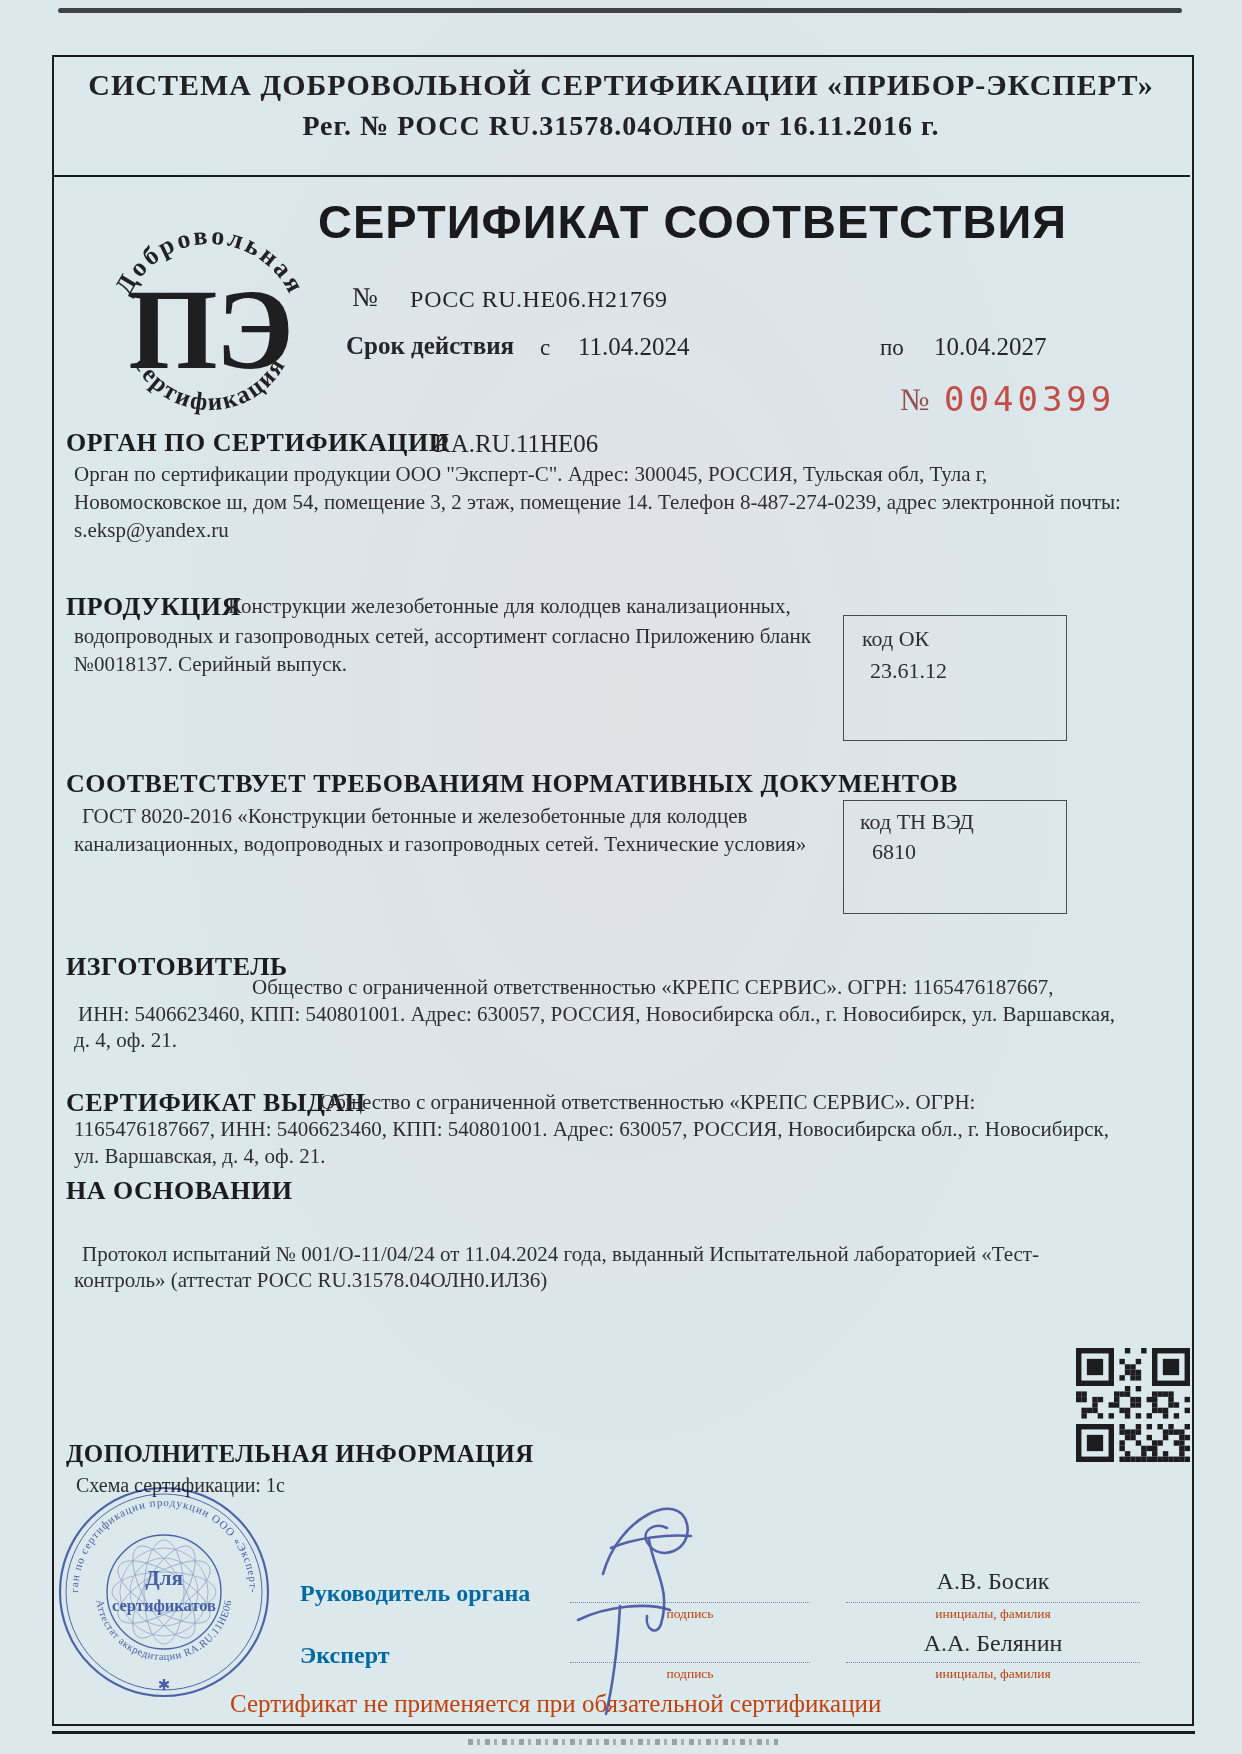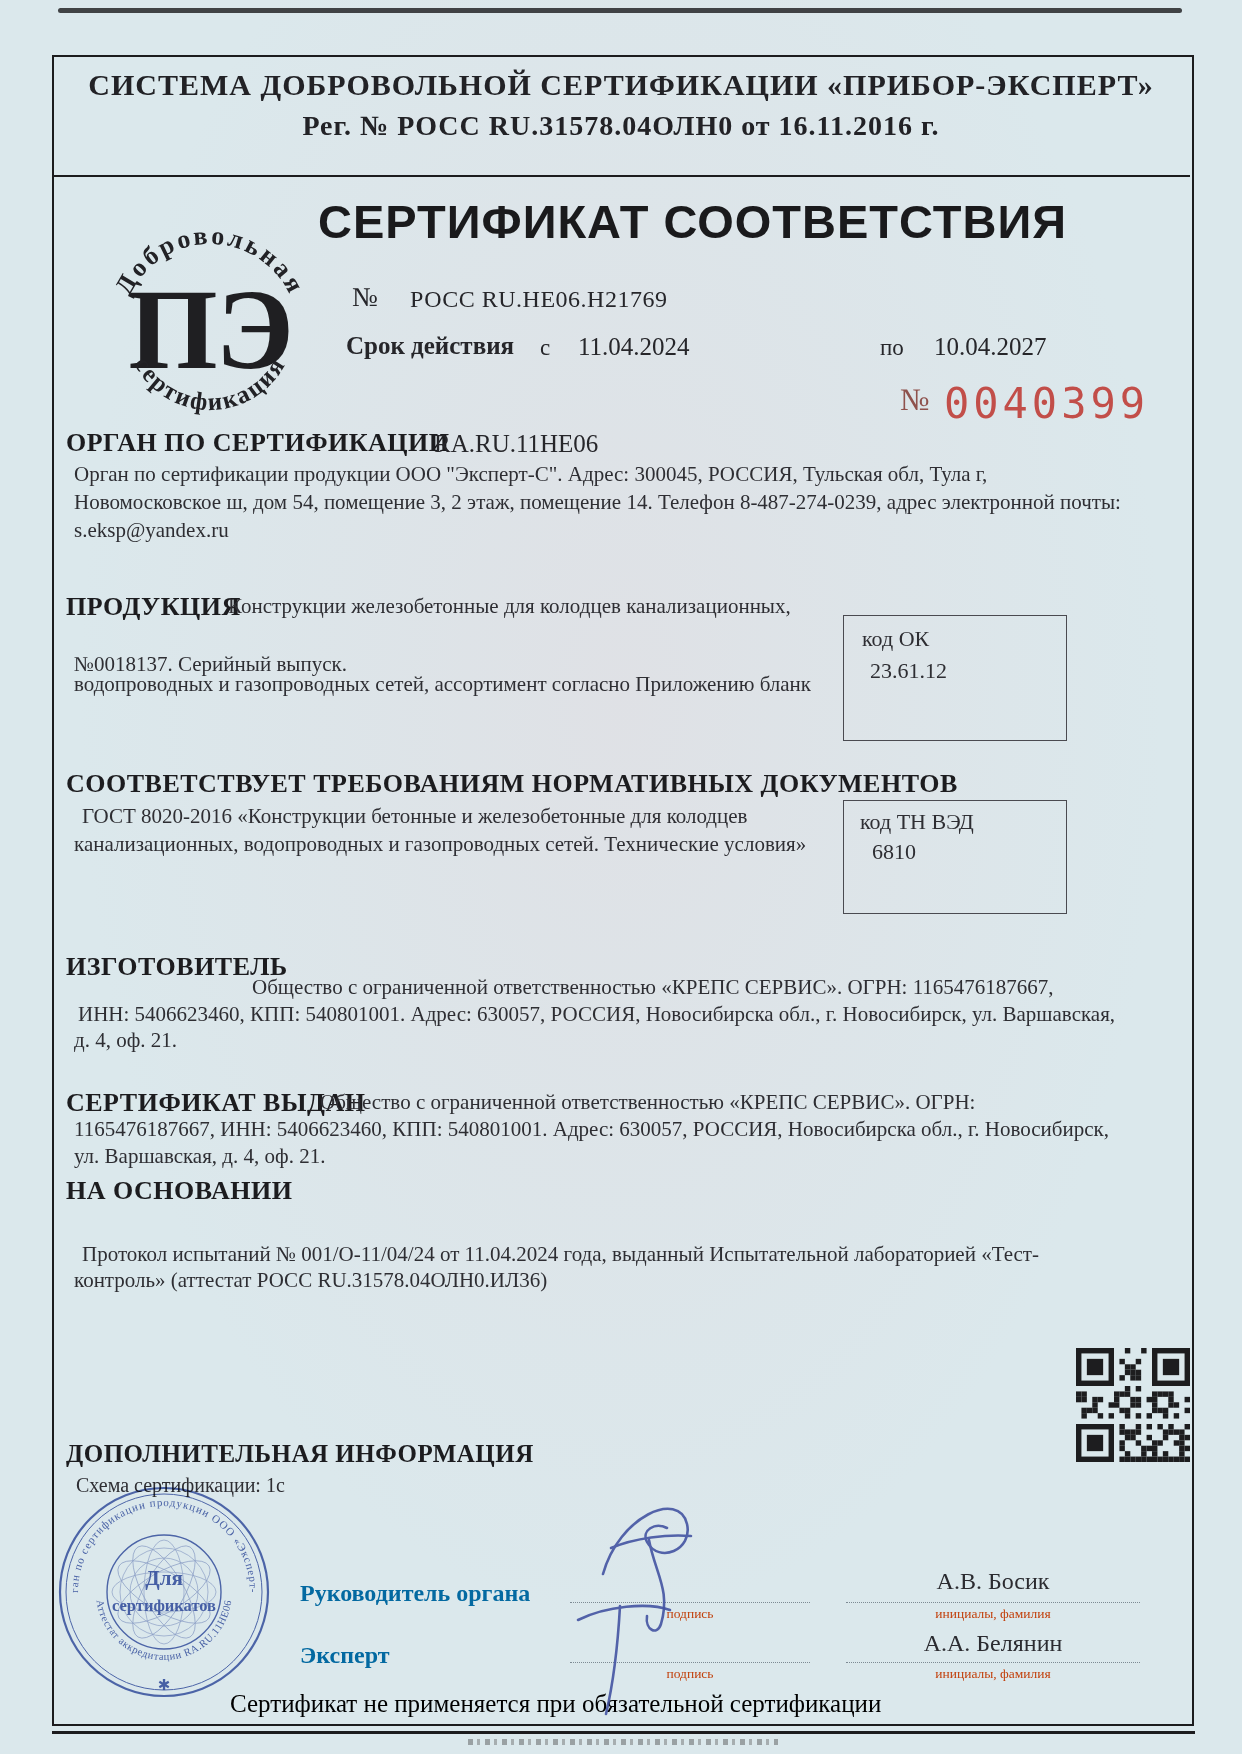--- a/index.html
+++ b/index.html
@@ -63,31 +63,31 @@
 <div class="abs" style="left:352px;top:282px;font-size:27px;">№</div>
 <div class="abs" style="left:410px;top:286px;font-size:24px;letter-spacing:0.5px;">РОСС RU.НЕ06.Н21769</div>
 
 <div class="abs" style="left:346px;top:332px;font-size:25px;font-weight:bold;">Срок действия</div>
 <div class="abs" style="left:540px;top:335px;font-size:23px;">с</div>
 <div class="abs" style="left:578px;top:333px;font-size:25px;">11.04.2024</div>
 <div class="abs" style="left:880px;top:335px;font-size:23px;">по</div>
 <div class="abs" style="left:934px;top:333px;font-size:25px;">10.04.2027</div>
 
 <div class="abs" style="left:900px;top:382px;font-size:31px;color:#8f524d;">№</div>
-<div class="abs red" style="left:944px;top:379px;font-size:42px;font-family:'DejaVu Sans Mono',monospace;letter-spacing:4px;opacity:.92;">0040399</div>
+<div class="abs red" style="left:944px;top:379px;font-size:34px;font-family:'DejaVu Sans Mono',monospace;letter-spacing:4px;opacity:.92;">0040399</div>
 
 <div class="abs heading" style="left:66px;top:428px;">ОРГАН ПО СЕРТИФИКАЦИИ</div>
 <div class="abs" style="left:426px;top:430px;font-size:25px;padding-left:8px;">RA.RU.11НЕ06</div>
 <div class="abs serif21" style="left:74px;top:462px;">Орган по сертификации продукции ООО "Эксперт-С". Адрес: 300045, РОССИЯ, Тульская обл, Тула г,</div>
 <div class="abs serif21" style="left:74px;top:490px;">Новомосковское ш, дом 54, помещение 3, 2 этаж, помещение 14. Телефон 8-487-274-0239, адрес электронной почты:</div>
 <div class="abs serif21" style="left:74px;top:518px;">s.eksp@yandex.ru</div>
 
 <div class="abs heading" style="left:66px;top:592px;">ПРОДУКЦИЯ</div>
 <div class="abs serif21" style="left:228px;top:594px;">Конструкции железобетонные для колодцев канализационных,</div>
-<div class="abs serif21" style="left:74px;top:624px;margin-top:48px;">водопроводных и газопроводных сетей, ассортимент согласно Приложению бланк</div>
+<div class="abs serif21" style="left:74px;top:624px;">водопроводных и газопроводных сетей, ассортимент согласно Приложению бланк</div>
 <div class="abs serif21" style="left:74px;top:652px;">№0018137. Серийный выпуск.</div>
 
 <div class="abs codebox" style="left:843px;top:615px;width:222px;height:124px;">
   <div class="abs serif21" style="left:18px;top:10px;font-size:22px;">код ОК</div>
   <div class="abs serif21" style="left:26px;top:42px;font-size:22px;">23.61.12</div>
 </div>
 
 <div class="abs heading" style="left:66px;top:769px;">СООТВЕТСТВУЕТ ТРЕБОВАНИЯМ НОРМАТИВНЫХ ДОКУМЕНТОВ</div>
 <div class="abs serif21" style="left:74px;top:804px;margin-left:8px;">ГОСТ 8020-2016 «Конструкции бетонные и железобетонные для колодцев</div>
 <div class="abs serif21" style="left:74px;top:832px;">канализационных, водопроводных и газопроводных сетей. Технические условия»</div>
@@ -228,21 +228,21 @@
     <rect x="81.42857142857143" y="5.428571428571429" width="27.142857142857146" height="27.142857142857146" fill="#dbe8ec"></rect>
     <rect x="86.85714285714286" y="10.857142857142858" width="16.285714285714285" height="16.285714285714285" fill="#1d1d1f"></rect>
     <rect x="0" y="76" width="38" height="38" fill="#1d1d1f"></rect>
     <rect x="5.428571428571429" y="81.42857142857143" width="27.142857142857146" height="27.142857142857146" fill="#dbe8ec"></rect>
     <rect x="10.857142857142858" y="86.85714285714286" width="16.285714285714285" height="16.285714285714285" fill="#1d1d1f"></rect>
   </svg>
 
 <div class="abs heading" style="left:66px;top:1440px;font-size:25px;">ДОПОЛНИТЕЛЬНАЯ ИНФОРМАЦИЯ</div>
 <div class="abs serif21" style="left:76px;top:1474px;font-size:20px;">Схема сертификации: 1с</div>
 
-<div class="abs" style="left:230px;top:1690px;font-size:25px;color:#000000;">Сертификат не применяется при обязательной сертификации</div>
+<div class="abs" style="left:230px;top:1690px;font-size:25px;color:#c2410c;">Сертификат не применяется при обязательной сертификации</div>
 <div class="abs bottomline2"></div>
 <div class="abs micro"></div>
 
 <div class="abs rolelbl" style="left:300px;top:1580px;">Руководитель органа</div>
 <div class="abs sigline" style="left:570px;top:1602px;width:240px;"></div>
 <div class="abs cap" style="left:570px;top:1606px;width:240px;">подпись</div>
 <div class="abs namebox" style="left:846px;top:1568px;width:294px;">А.В. Босик</div>
 <div class="abs sigline" style="left:846px;top:1602px;width:294px;"></div>
 <div class="abs cap" style="left:846px;top:1606px;width:294px;">инициалы, фамилия</div>
 

